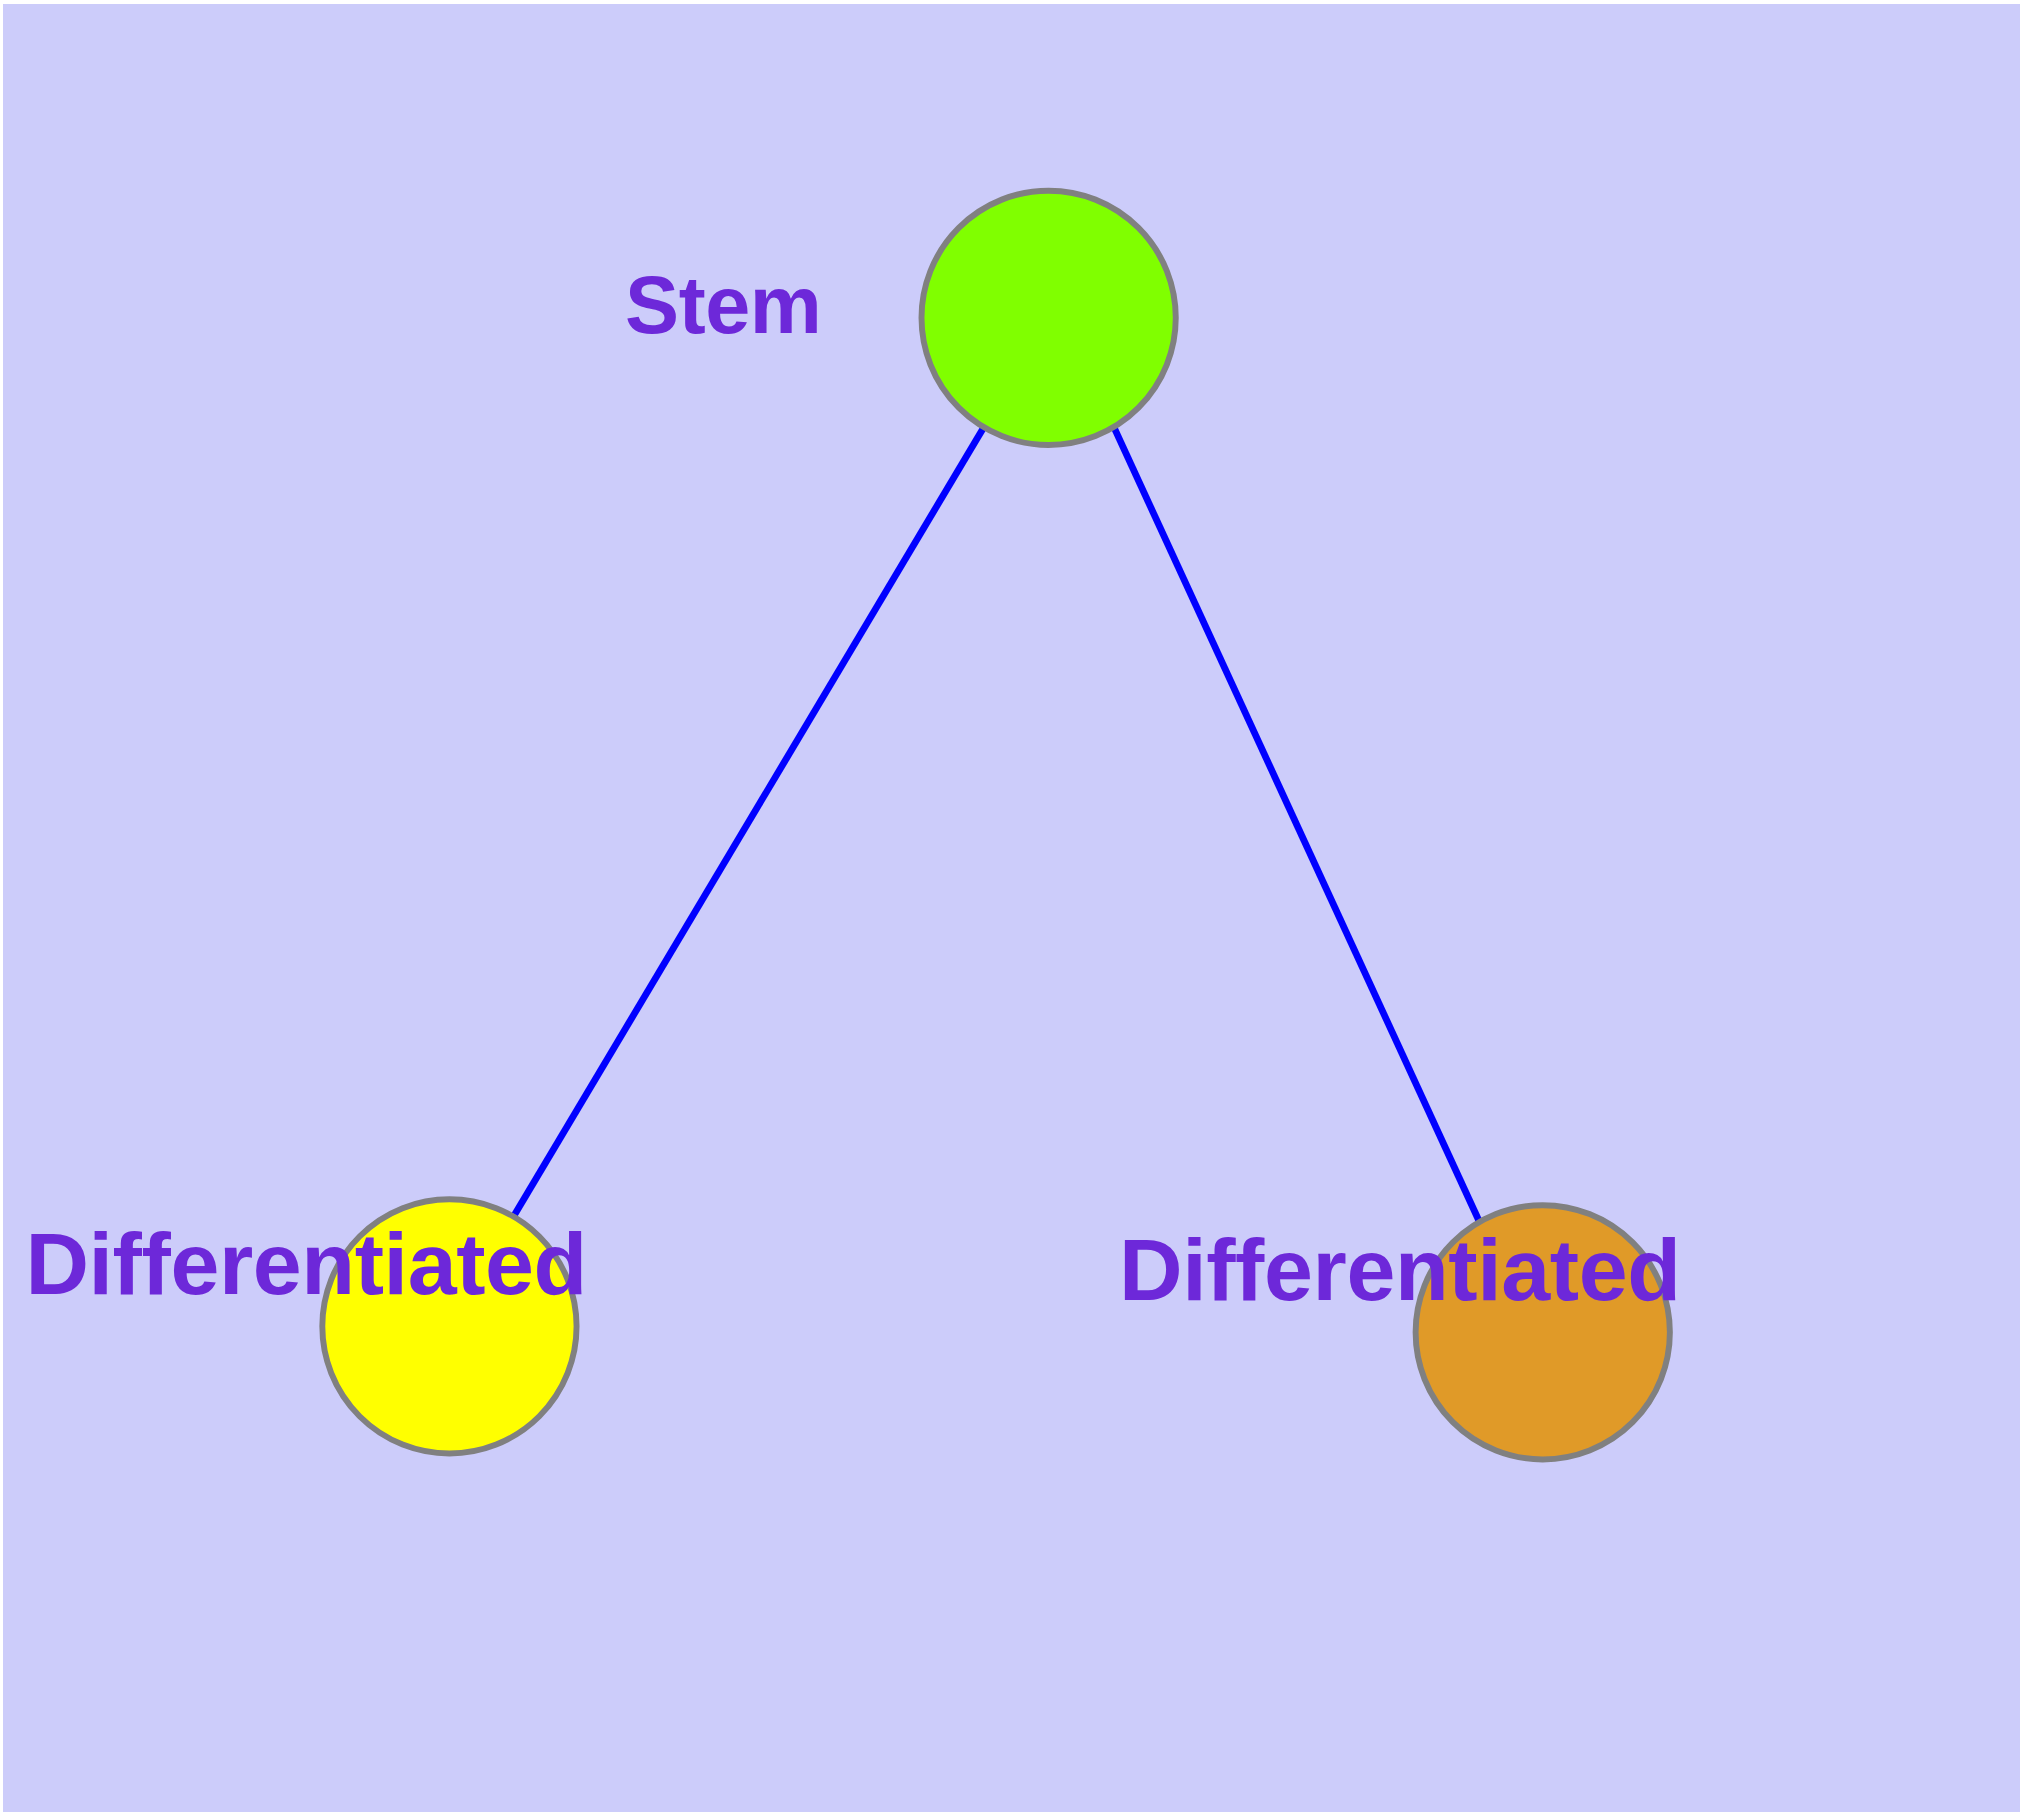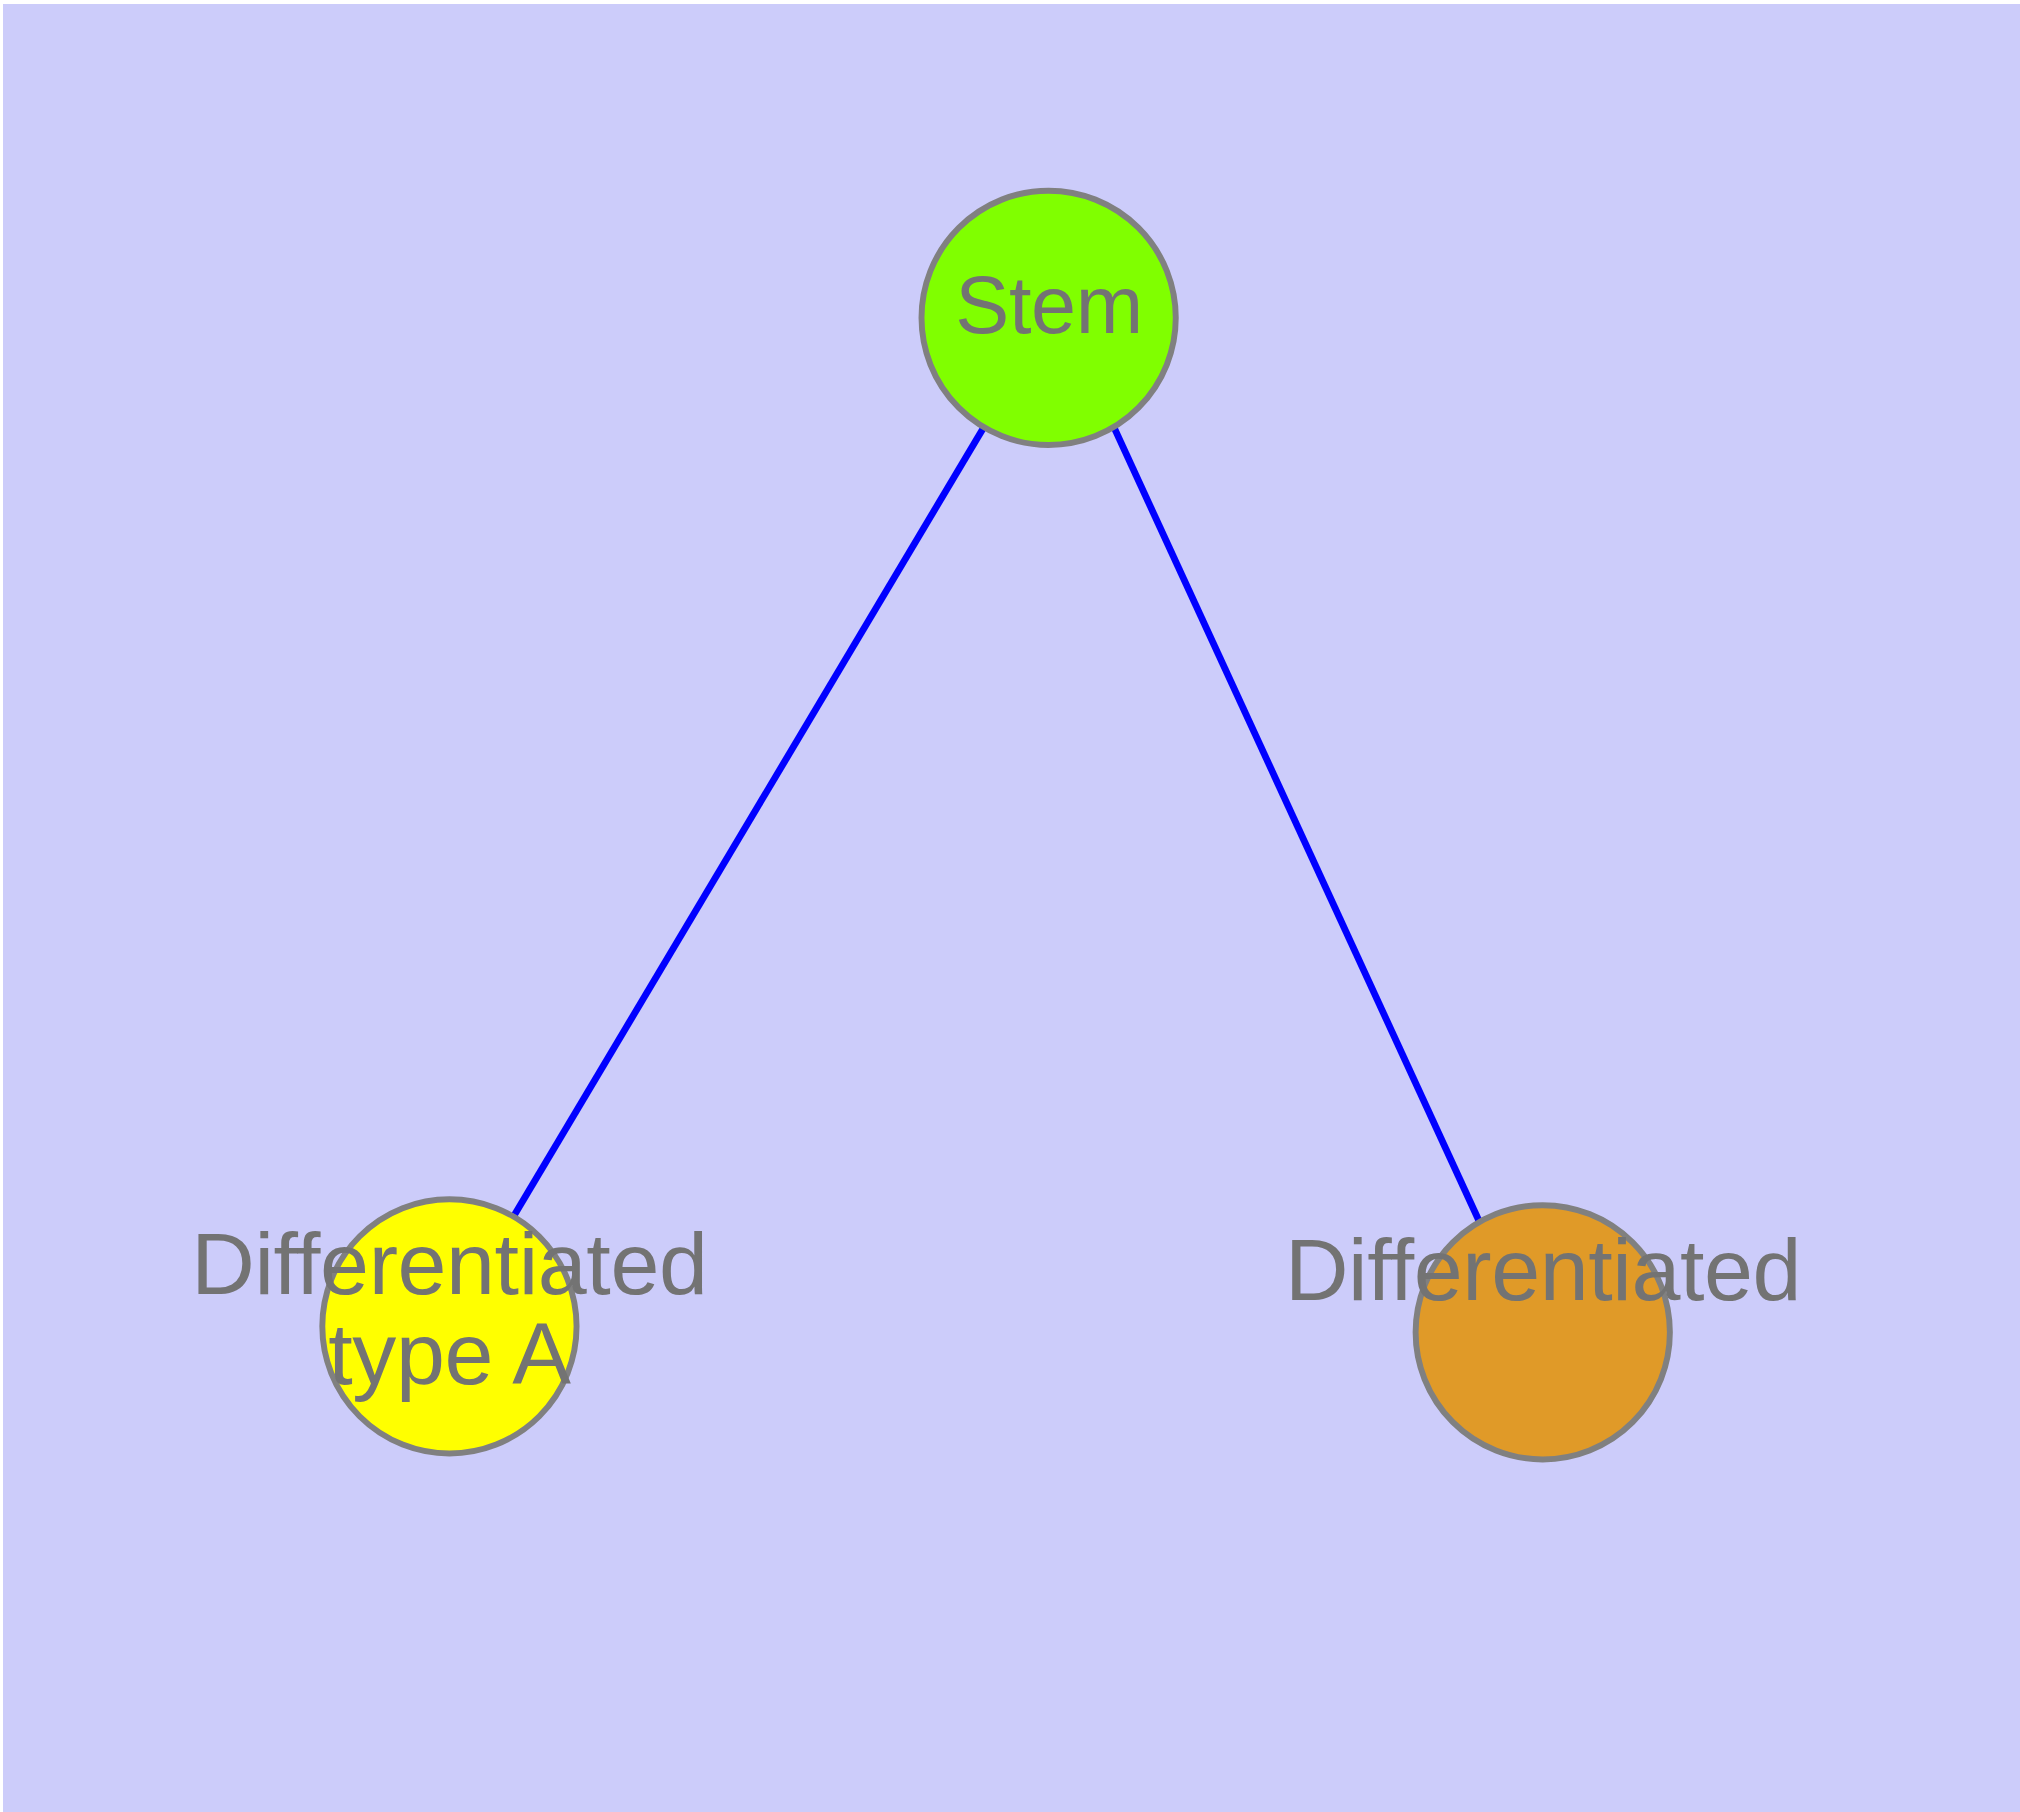--- a/index.html
+++ b/index.html
@@ -25,23 +25,23 @@
   }
   #graph-svg {
     position: absolute;
     left: 0;
     top: 0;
     width: 2021px;
     height: 1812px;
   }
   .node-label {
     position: absolute;
-    text-align: center;
-    font-weight: normal;
-    color: #737373;
+    text-align: left;
+    font-weight: bold;
+    color: #6d28d9;
     white-space: pre;
     line-height: 1.02;
     pointer-events: none;
     letter-spacing: -0.4px;
   }
   #label-stem {
     font-size: 81px;
     left: 625px;
     top: 264px;
     width: 848px;
@@ -75,18 +75,18 @@
 
     <g>
       <circle cx="1237" cy="375" r="150" fill="#80ff00" stroke="#808080" stroke-width="7"></circle>
       <circle cx="530" cy="1565" r="150" fill="#ffff00" stroke="#808080" stroke-width="7"></circle>
       <circle cx="1820" cy="1572" r="150" fill="#e09a28" stroke="#808080" stroke-width="7"></circle>
     </g>
   </svg>
 
   <div class="node-label" id="label-stem">Stem</div>
 
-  <div class="node-label" id="label-type-a"><span>Differentiated</span><br><span>type A</span></div>
+  <div class="node-label" id="label-type-a"><span>Differentiated</span><br></div>
 
   <div class="node-label" id="label-type-b"><span>Differentiated</span><br></div>
 
 </div>
 
 
 </body></html>

